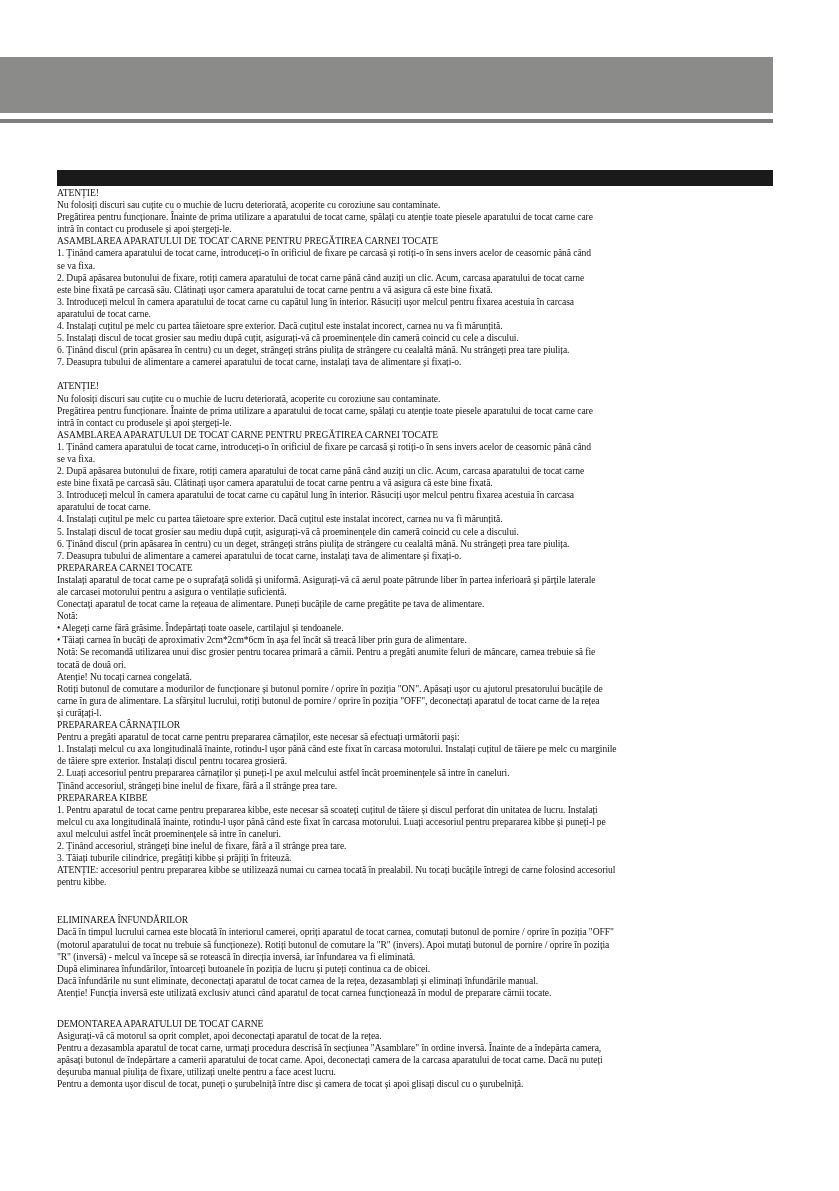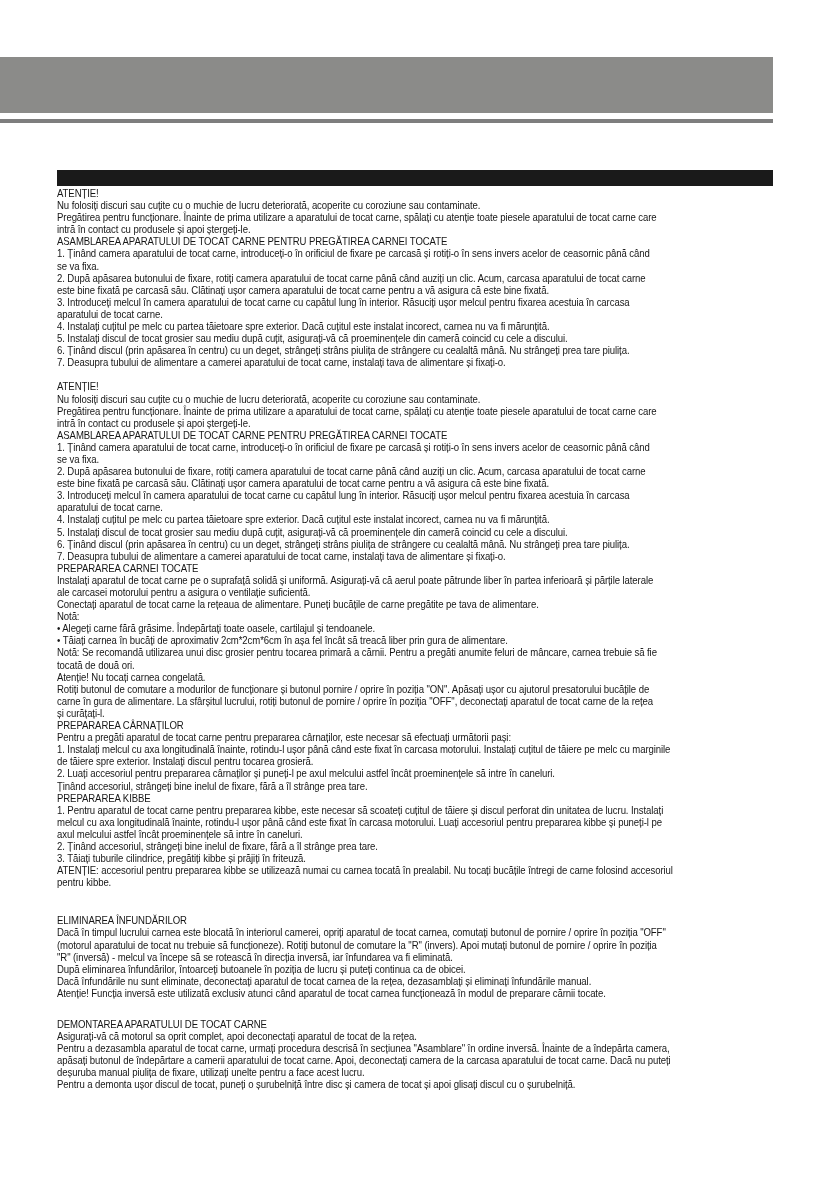--- a/index.html
+++ b/index.html
@@ -6,21 +6,21 @@
     margin: 0;
     padding: 0;
     background: #ffffff;
   }
   .page {
     position: relative;
     width: 773px;
     height: 1191px;
     background: #ffffff;
     overflow: hidden;
-    font-family: Liberation Sans, sans-serif;
+    font-family: Liberation Serif, serif;
   }
   .header-bar {
     position: absolute;
     top: 57px;
     left: 0;
     width: 839px;
     height: 56px;
     background: #8b8b89;
   }
   .header-rule {

